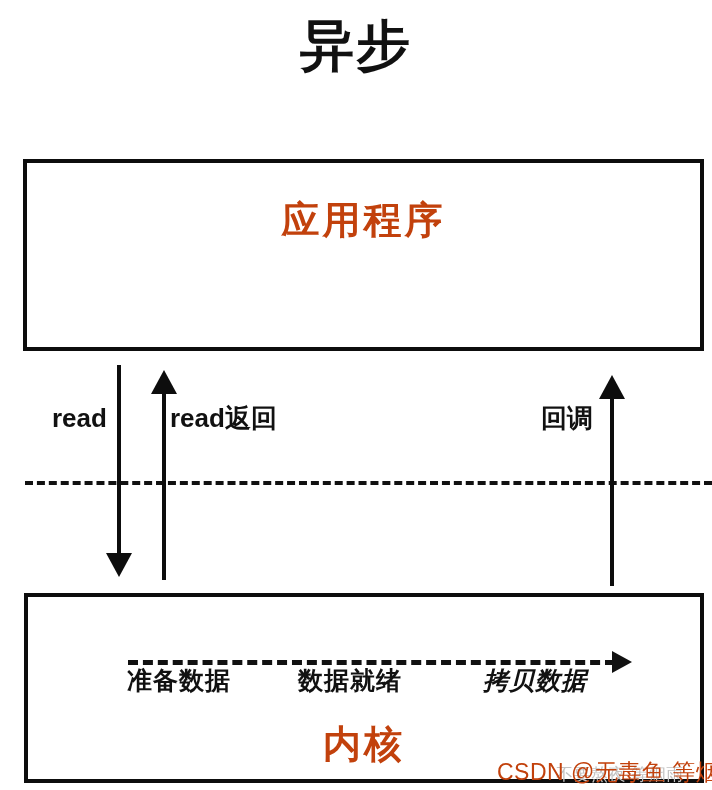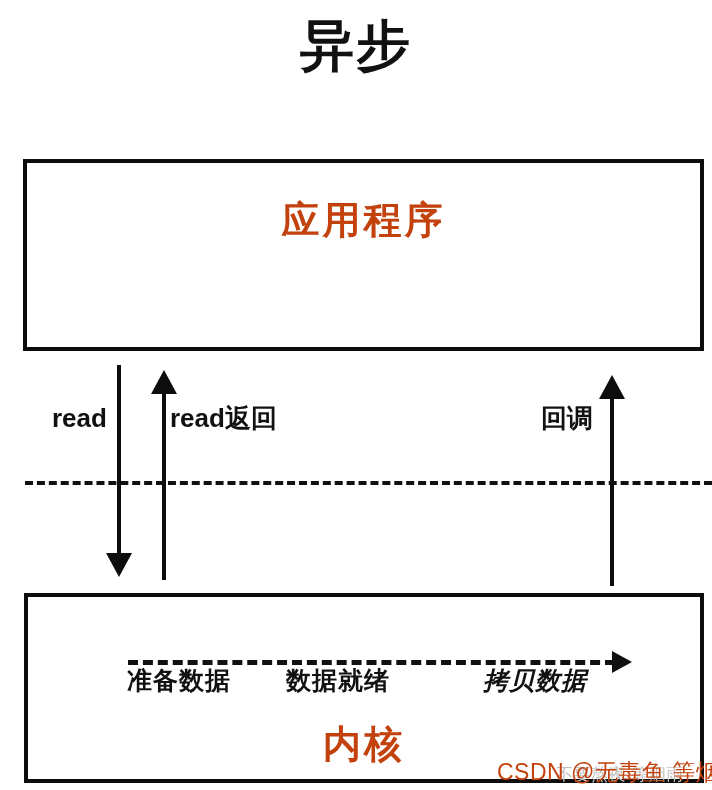--- a/index.html
+++ b/index.html
@@ -130,21 +130,21 @@
   }
   .stage-label {
     position: absolute;
     font-size: 25px;
     font-weight: 700;
     letter-spacing: 1px;
     color: #111111;
     white-space: nowrap;
   }
   #stage-0 { left: 103px; }
-  #stage-1 { left: 262px; }
+  #stage-1 { left: 274px; }
   #stage-2 { left: 459px; font-style: italic; }
 
   #stage-arrow-line {
     position: absolute;
     left: 128px;
     top: 660px;
     width: 487px;
     height: 0;
     border-top: 5px dashed #111111;
   }

